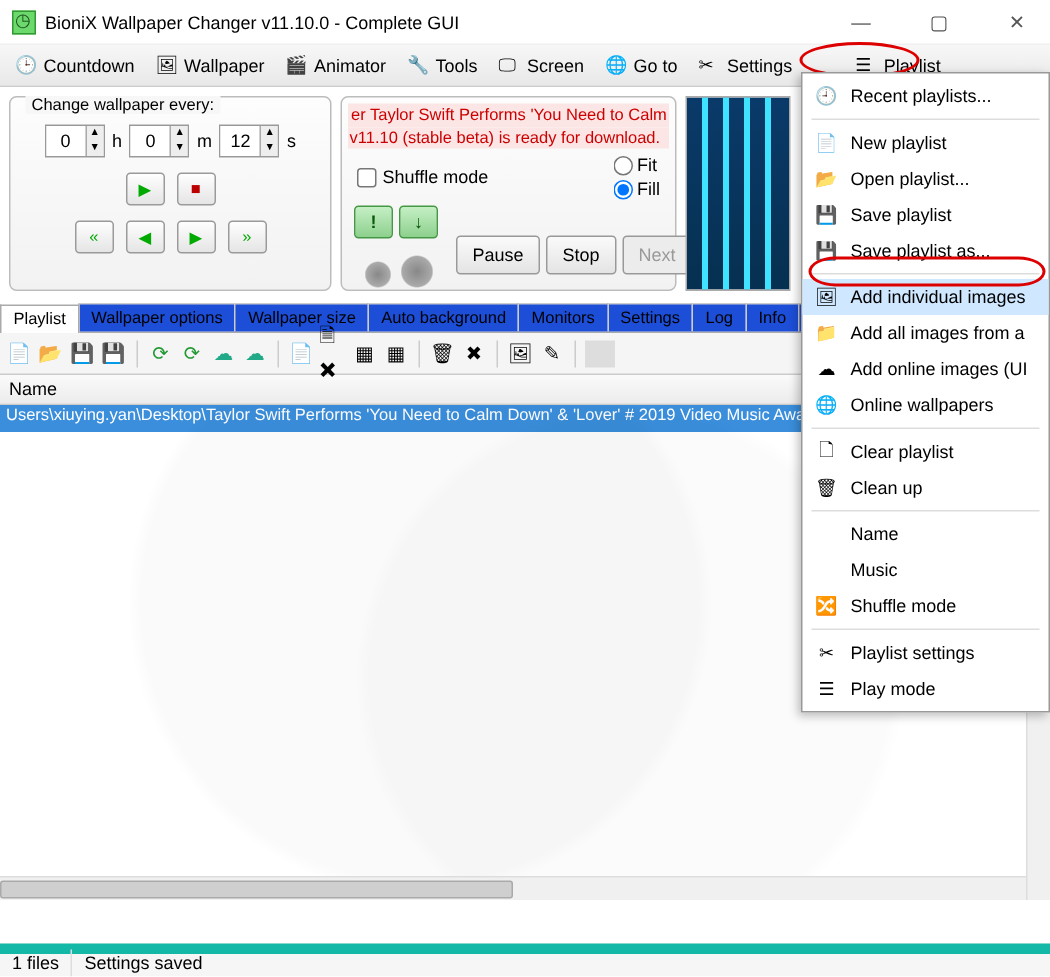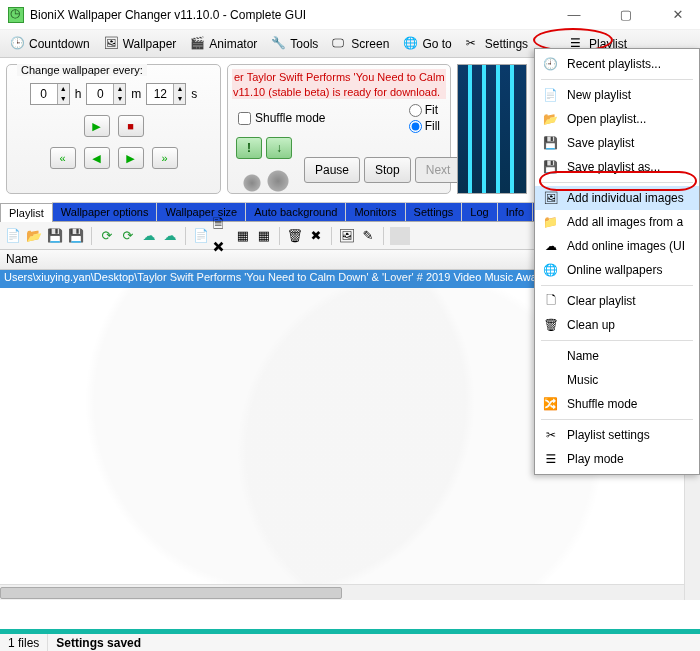--- a/index.html
+++ b/index.html
@@ -59,21 +59,21 @@
 .listhdr .col { padding:2px 6px; border-right:1px solid #ddd; font-size:12px; }
 .listrow { height:18px; background:#3a8edb; color:#fff; font-size:11px; padding:1px 4px; white-space:nowrap; overflow:hidden; }
 .listarea { height:330px; background:#fff; position:relative; overflow:hidden; }
 .watermark { position:absolute; inset:0; background:
   radial-gradient(circle at 40% 40%, rgba(0,0,0,0.02) 0 40%, transparent 42%),
   radial-gradient(circle at 60% 55%, rgba(0,0,0,0.015) 0 38%, transparent 40%); }
 .vscroll { position:absolute; right:0; top:0; width:16px; height:100%; background:#f0f0f0; border-left:1px solid #ddd; }
 .hscroll { position:absolute; left:0; bottom:0; right:16px; height:16px; background:#f0f0f0; border-top:1px solid #ddd;}
 .hscroll .thumb { position:absolute; left:0; top:2px; width:50%; height:12px; background:#cfcfcf; border:1px solid #aaa; border-radius:2px;}
 
-.statusbar { position:absolute; bottom:0; left:0; right:0; height:22px; border-top:5px solid #14b8a6; background:#f6f6f6; display:flex; align-items:flex-start; }
+.statusbar { position:absolute; bottom:0; left:0; right:0; height:22px; border-top:7px solid #14b8a6; background:#f6f6f6; display:flex; align-items:flex-end; }
 .status-cell { padding:2px 8px; border-right:1px solid #ddd; font-size:12px; }
 
 .dropdown { position:absolute; top:48px; right:0; width:166px; background:#fff; border:1px solid #999; box-shadow:-2px 2px 6px rgba(0,0,0,.25); padding:3px 0; }
 .dd-item { display:flex; align-items:center; gap:8px; padding:4px 8px; font-size:12px; white-space:nowrap; cursor:default; }
 .dd-item.hl { background:#cfe8ff; }
 .dd-sep { height:1px; background:#ddd; margin:3px 6px; }
 .dd-icon { width:16px; height:16px; display:inline-flex; align-items:center; justify-content:center; font-size:12px; flex-shrink:0;}
 .hl-oval { position:absolute; border:2px solid #d00; border-radius:18px/10px; pointer-events:none; }
 </style>
 </head>
@@ -253,21 +253,21 @@
   <div class="listrow">Users\xiuying.yan\Desktop\Taylor Swift Performs 'You Need to Calm Down' &amp; 'Lover' # 2019 Video Music Awan72</div>
   <div class="watermark"></div>
   <div class="vscroll"></div>
   <div class="hscroll">
       <div class="thumb"></div>
     </div>
 </div>
 
 <div class="statusbar">
   <div class="status-cell">1 files</div>
-  <div class="status-cell" style="flex:1;border-right:none;font-weight:bold;">Settings saved</div>
+  <div class="status-cell" style="flex:1;border-right:none;">Settings saved</div>
 </div>
 
 <div class="dropdown">
   <div class="dd-item">
       <span class="dd-icon">🕘</span>
       <span>Recent playlists...</span>
     </div>
   <div class="dd-sep"></div>
   <div class="dd-item">
       <span class="dd-icon">📄</span>

